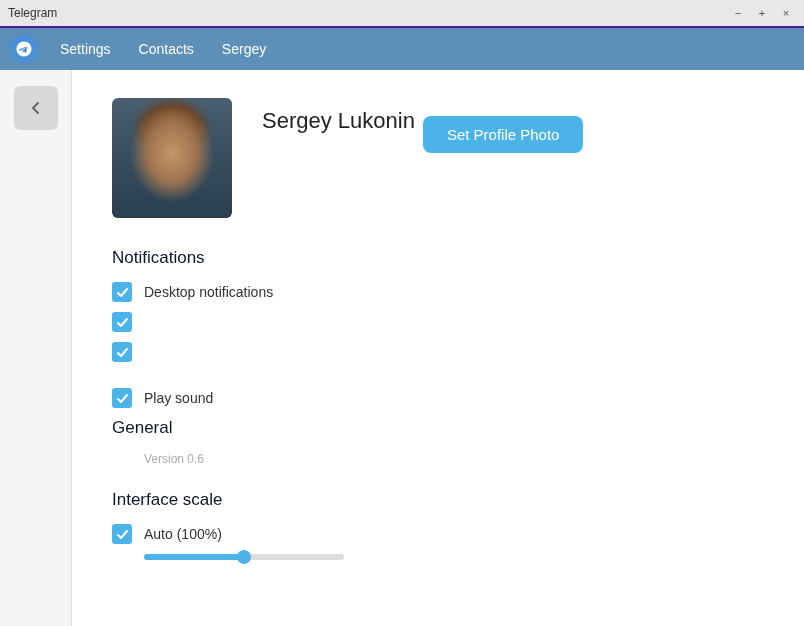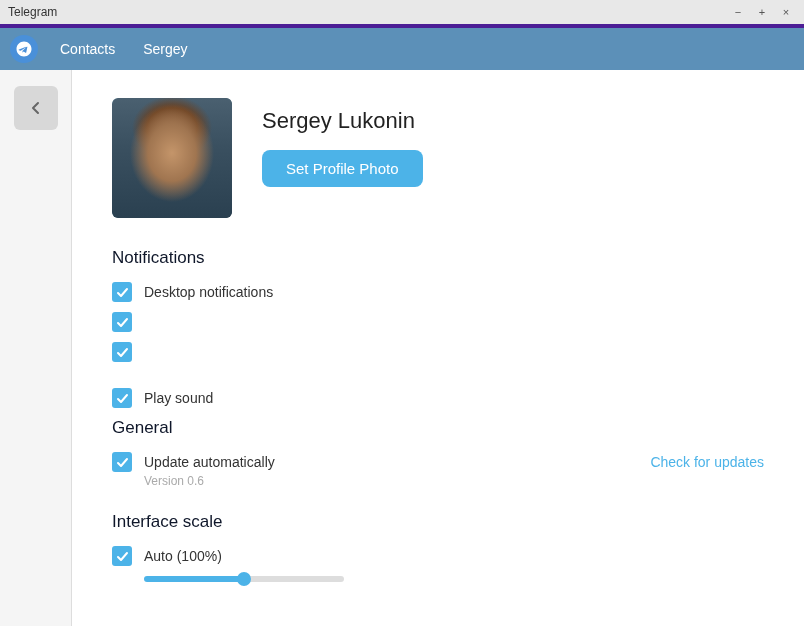--- a/index.html
+++ b/index.html
@@ -14,21 +14,21 @@
     }
 
     
     .title-bar {
       background: #e8e8e8;
       height: 28px;
       display: flex;
       align-items: center;
       justify-content: space-between;
       padding: 0 8px;
-      border-bottom: 4px solid #4c1d95;
+      border-bottom: 2px solid #4c1d95;
       flex-shrink: 0;
     }
     .title-bar-left {
       display: flex;
       align-items: center;
       gap: 6px;
     }
     .title-bar-title {
       font-size: 12px;
       color: #333;
@@ -143,21 +143,21 @@
       height: 120px;
       background:
         radial-gradient(ellipse 60px 70px at 60px 55px, #c4956a 0%, #a07550 40%, transparent 70%),
         radial-gradient(ellipse 50px 40px at 60px 30px, #8b6040 0%, #6a4020 50%, transparent 80%),
         linear-gradient(180deg, #4a6070 0%, #3a5060 40%, #2a4050 100%);
       border-radius: 6px;
     }
 
     .profile-info {
       display: flex;
-      flex-direction: column;
+      flex-direction: row;
       gap: 8px;
       padding-top: 10px;
     }
     .profile-name {
       font-size: 22px;
       font-weight: 400;
       color: #222;
     }
     .profile-phone {
       font-size: 14px;
@@ -282,20 +282,21 @@
     <div class="title-bar-btn">×</div>
   </div>
 </div>
 
 <div class="menu-bar">
   <div class="menu-logo">
     <svg viewBox="0 0 24 24" fill="white">
       <path d="M12 2C6.48 2 2 6.48 2 12s4.48 10 10 10 10-4.48 10-10S17.52 2 12 2zm4.64 6.8l-1.68 7.92c-.12.56-.44.7-.9.44l-2.48-1.84-1.2 1.16c-.13.13-.24.24-.5.24l.18-2.52 4.56-4.12c.2-.18-.04-.28-.3-.1L7.6 14.32l-2.44-.76c-.53-.17-.54-.53.11-.78l9.52-3.67c.44-.16.83.11.85.69z"></path>
     </svg>
   </div>
+  <div class="menu-item">Settings</div>
   <div class="menu-item">Contacts</div>
   <div class="menu-item">Sergey</div>
 </div>
 
 <div class="main-content">
 
   <div class="back-panel">
     <div class="back-button">
       <svg width="16" height="16" viewBox="0 0 16 16" fill="none">
         <path d="M10 3L5 8L10 13" stroke="#666" stroke-width="2" stroke-linecap="round" stroke-linejoin="round"></path>
@@ -349,31 +350,20 @@
         <svg viewBox="0 0 13 13" fill="none">
             <path d="M2 7L5 10L11 3" stroke="white" stroke-width="2" stroke-linecap="round" stroke-linejoin="round"></path>
           </svg>
       </div>
       <span class="checkbox-label">Play sound</span>
     </div>
 
     <div class="general-section">
       <div class="section-title">General</div>
 
-      <div class="update-row">
-        <div class="checkbox-item" style="margin-bottom:0; flex:1;">
-          <div class="checkbox-box">
-            <svg viewBox="0 0 13 13" fill="none">
-                <path d="M2 7L5 10L11 3" stroke="white" stroke-width="2" stroke-linecap="round" stroke-linejoin="round"></path>
-              </svg>
-          </div>
-          <span class="checkbox-label">Update automatically</span>
-        </div>
-        <a class="check-updates-link">Check for updates</a>
-      </div>
       <div class="version-text">Version 0.6</div>
     </div>
 
     <div class="interface-section">
       <div class="section-title">Interface scale</div>
 
       <div class="scale-row">
         <div class="checkbox-box">
           <svg viewBox="0 0 13 13" fill="none">
               <path d="M2 7L5 10L11 3" stroke="white" stroke-width="2" stroke-linecap="round" stroke-linejoin="round"></path>

